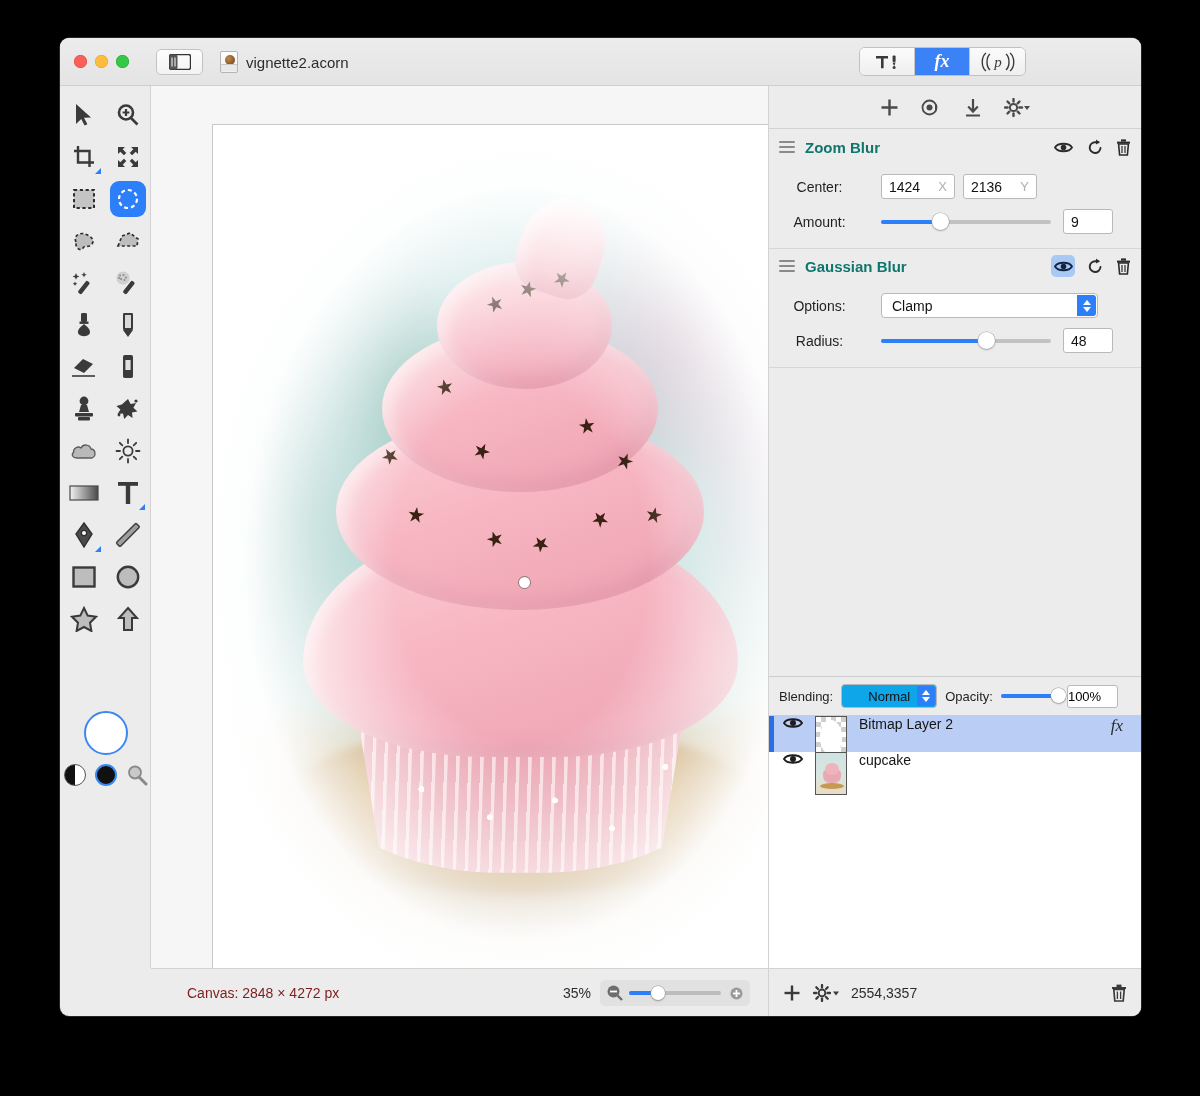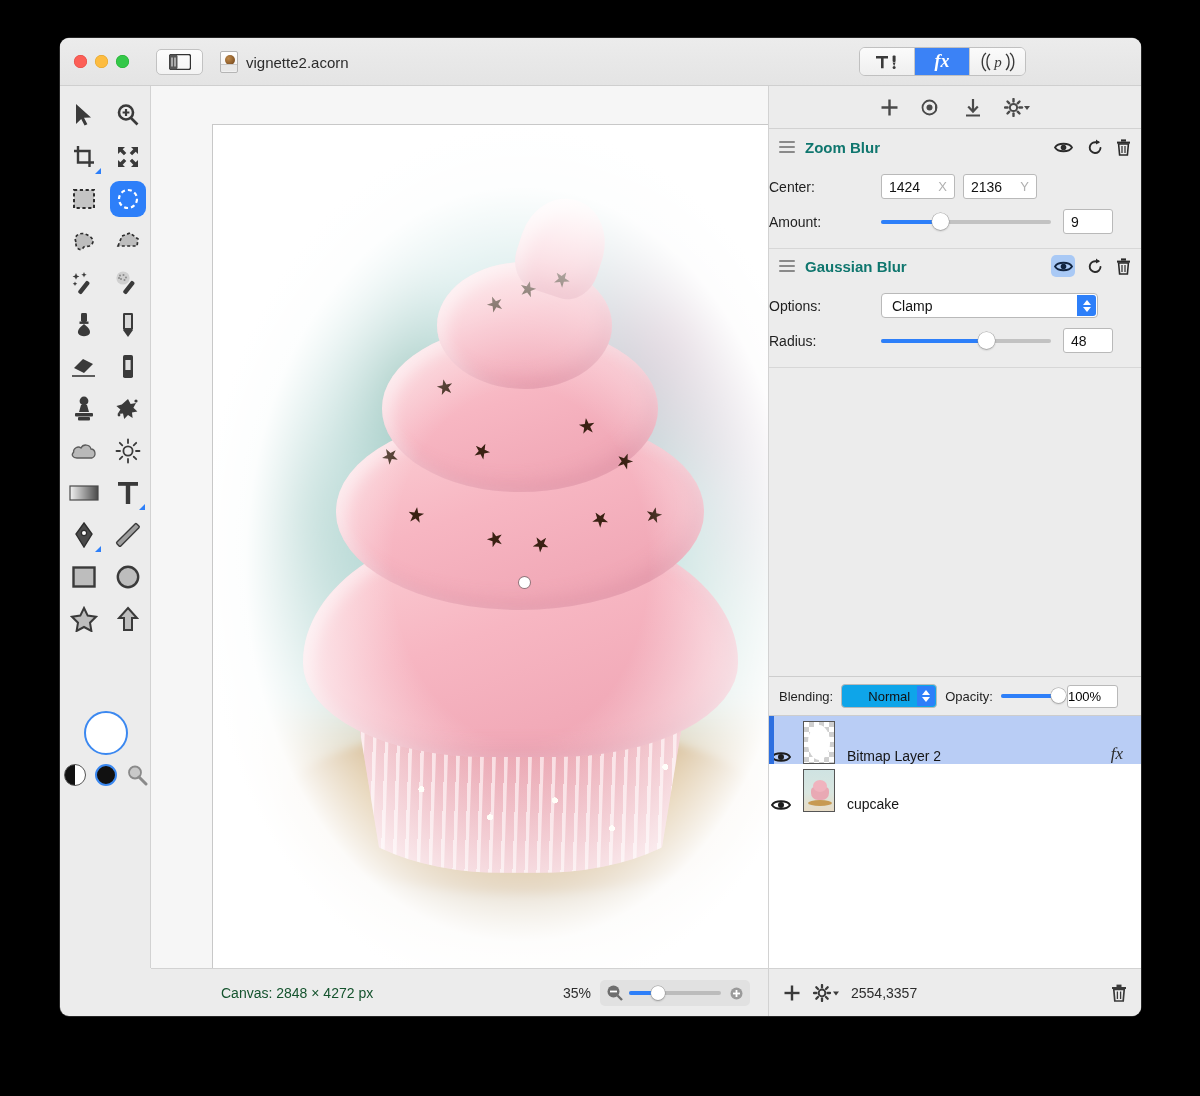--- a/index.html
+++ b/index.html
@@ -224,21 +224,21 @@
   }
 
   
   .statusbar {
     position: absolute; left: 91px; top: 930px;
     width: 617px; height: 48px;
     background: #ececec;
     border-top: 1px solid #d2d2d2;
     display:flex; align-items:center;
   }
-  .canvas-label { font-size: 14px; color:#14532d; margin-left: 70px; }
+  .canvas-label { font-size: 14px; color:#7f1d1d; margin-left: 36px; }
   .zoom-pct { font-size: 14px; color:#2c2c2c; margin-left: auto; margin-right: 9px; }
   .zoom-slider {
     display:flex; align-items:center; gap:0; height:26px;
     background:#e1e1e1; border-radius:5px; padding: 0 6px; margin-right: 18px;
   }
   .zs-track { position:relative; width:92px; height:4px; background:#bcbcbc; border-radius:2px; margin: 0 6px; }
   .zs-fill { position:absolute; left:0; top:0; height:4px; width:28%; background:#2d7ff9; border-radius:2px; }
   .zs-knob { position:absolute; left:24%; top:-5px; width:14px; height:14px; border-radius:50%; background:#fff; box-shadow:0 0 0 0.5px #9a9a9a, 0 1px 2px rgba(0,0,0,.3); }
 
   .layerstatus {
@@ -269,21 +269,21 @@
   }
   .grip { width:16px; height:12px; display:flex; flex-direction:column; justify-content:space-between; cursor:grab;}
   .grip i { display:block; height:2px; background:#8a8a8a; border-radius:1px; }
   .fx-title { font-size: 15px; font-weight: bold; color:#0f766e; }
   .fx-actions { margin-left:auto; display:flex; align-items:center; gap:12px; }
   .eye-btn { width:24px; height:22px; display:flex; align-items:center; justify-content:center; border-radius:5px; cursor:pointer; }
   .eye-btn.on { background:#a9c9f5; }
   .icon-btn { cursor:pointer; display:flex; }
 
   .row { display:flex; align-items:center; margin-top: 10px; padding: 0 10px 0 0; }
-  .rlabel { width: 112px; text-align:left; font-size:14px; color:#1f1f1f; padding-right: 11px; }
+  .rlabel { width: 112px; text-align:center; font-size:14px; color:#1f1f1f; padding-right: 11px; }
   .numfield {
     background:#fff; border:1px solid #b9b9b9; border-radius:3px;
     height:25px; display:flex; align-items:center; padding: 0 7px;
     font-size:14px; color:#111;
   }
   .numfield.xy { width: 74px; justify-content: space-between; }
   .numfield.xy .axis { color:#b0b0b0; font-size:13px; }
   .numfield.small { width: 50px; }
   .gap8 { width: 8px; }
   .slider { position:relative; width: 170px; height:4px; background:#c2c2c2; border-radius:2px; margin-right: 12px; }
@@ -315,21 +315,21 @@
   .blendsel .stepper i { display:block; width:0;height:0;border-left:4px solid transparent;border-right:4px solid transparent;}
   .blendsel .stepper i.up{border-bottom:5px solid #fff;} .blendsel .stepper i.dn{border-top:5px solid #fff;}
   .opslider { position:relative; width:58px; height:4px; background:#c2c2c2; border-radius:2px; }
   .opslider .fill { position:absolute; left:0; top:0; height:4px; width:100%; background:#2d7ff9; border-radius:2px;}
   .opslider .knob { position:absolute; right:-7px; top:-6px; width:15px;height:15px;border-radius:50%;background:#fff;box-shadow:0 0 0 0.5px #a0a0a0,0 1px 2px rgba(0,0,0,.28); cursor:pointer;}
   .opfield { width:51px; height:23px; background:#fff; border:1px solid #b9b9b9; border-radius:3px; display:flex; align-items:center; font-size:13px;}
 
   
   .layerlist { position:absolute; left:0; right:0; bottom:0; height: 252px; background:#fff; }
   .layerrow {
-    height: 48px; display:flex; align-items:flex-end; gap:12px; padding-left: 2px;
+    height: 36px; display:flex; align-items:flex-start; gap:12px; padding-left: 14px;
     position:relative; cursor:pointer;
   }
   .layerrow.sel { background:#b9cdf5; }
   .layerrow.sel::before { content:''; position:absolute; left:0; top:0; bottom:0; width:5px; background:#2d6fe0; }
   .thumb { width:32px; height:43px; border:1px solid #555; background:#fff; overflow:hidden; position:relative; }
   .thumb.checker {
     background-image:
       linear-gradient(45deg,#cfcfcf 25%,transparent 25%,transparent 75%,#cfcfcf 75%),
       linear-gradient(45deg,#cfcfcf 25%,transparent 25%,transparent 75%,#cfcfcf 75%);
     background-size: 10px 10px; background-position: 0 0, 5px 5px; background-color:#fff;

